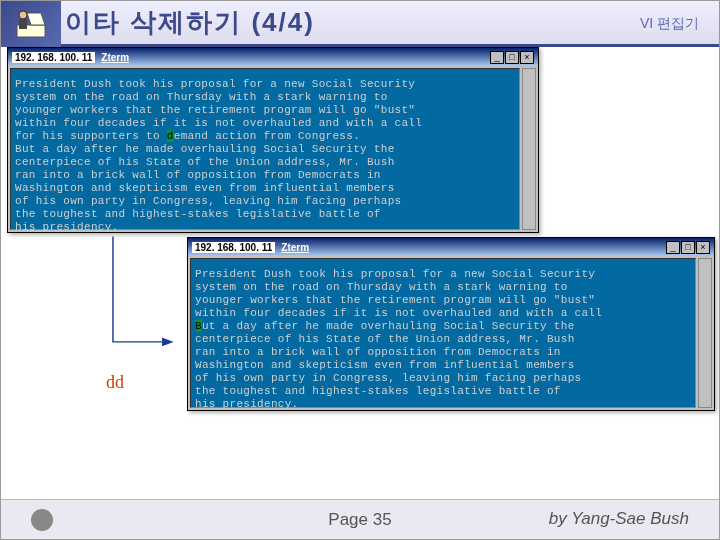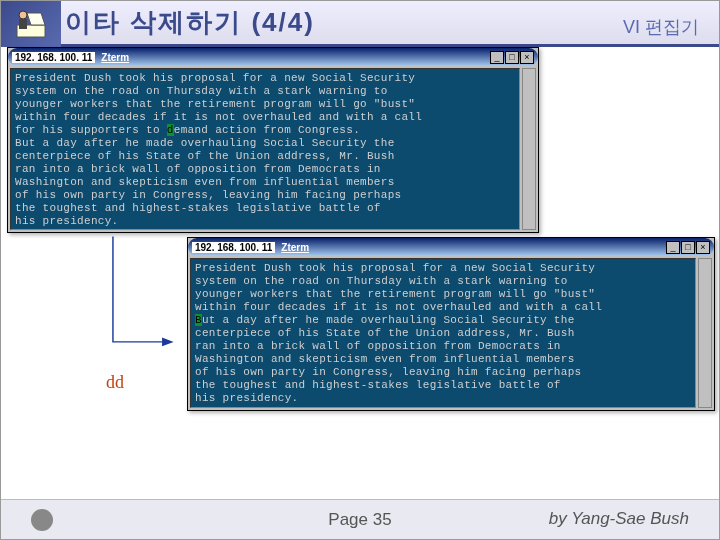--- a/index.html
+++ b/index.html
@@ -35,42 +35,41 @@
     margin-left: 36px;
     font-size: 26px;
     font-weight: bold;
     color: #3a4a8a;
     letter-spacing: 2px;
   }
   .corner-label {
     position: absolute;
     right: 20px;
     top: 14px;
-    font-size: 18px;
+    font-size: 14px;
     color: #5a6ab0;
   }
   .slide-body {
     position: relative;
     height: 454px;
     padding: 8px 30px;
   }
   .term-window {
     position: absolute;
     background: #c0c0c0;
     border: 1px solid #000;
     box-shadow: 2px 2px 4px rgba(0,0,0,.3);
   }
   .term-titlebar {
     height: 18px;
     background: linear-gradient(#08216b,#a6caf0);
     display: flex;
     align-items: center;
     padding: 0 4px;
     gap: 6px;
-    border-radius: 9px;
   }
   .term-ip {
     background: #fff;
     color: #000;
     font: bold 10px Arial;
     padding: 0 3px;
   }
   .term-app {
     color: #fff;
     font: bold 10px Arial;
@@ -82,24 +81,24 @@
     gap: 1px;
   }
   .win-btn {
     width: 14px; height: 13px;
     background: #c0c0c0;
     border: 1px solid #000;
     font: 9px/11px Arial;
     text-align: center;
   }
   .term-content {
-    background: #0c4a6e;
+    background: #0369a1;
     color: #cfcfcf;
     font: 11px/13px "Courier New", monospace;
-    padding: 3px 4px;
+    padding: 9px 4px;
     border: 1px inset #888;
     margin: 2px;
     position: relative;
     white-space: pre-wrap;
     letter-spacing: .3px;
   }
   .term-scroll {
     position: absolute;
     right: 2px; top: 20px; bottom: 2px;
     width: 14px;

